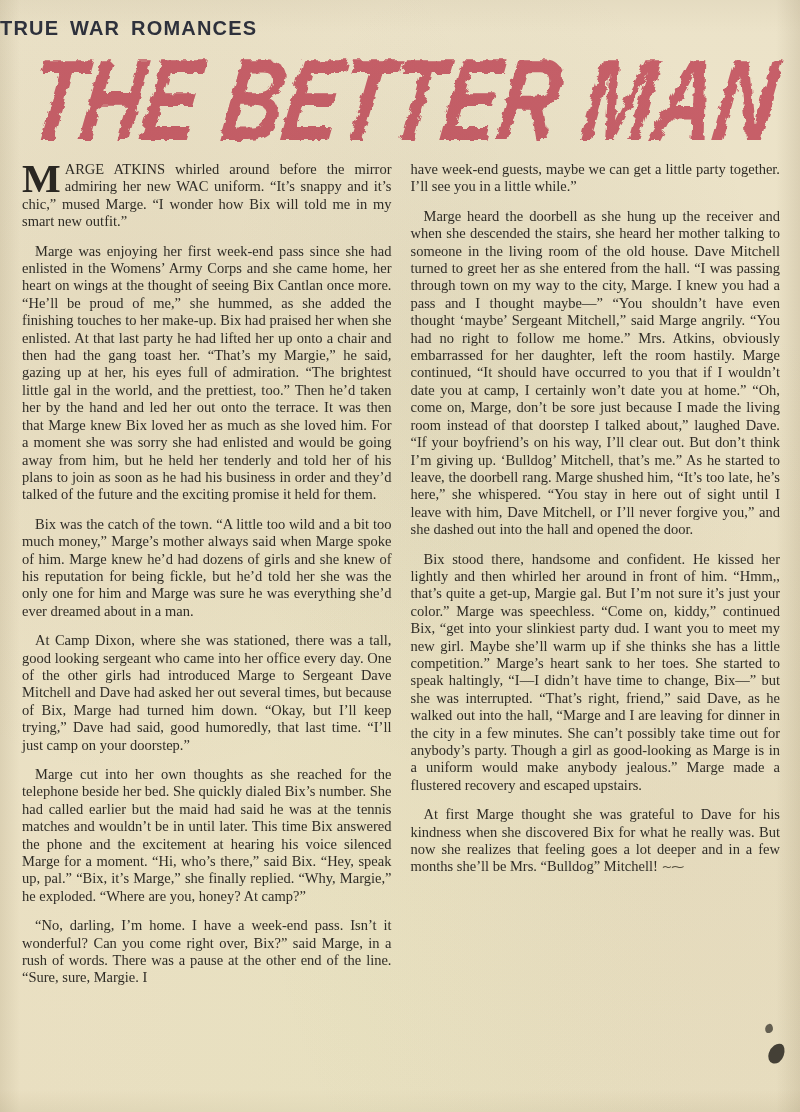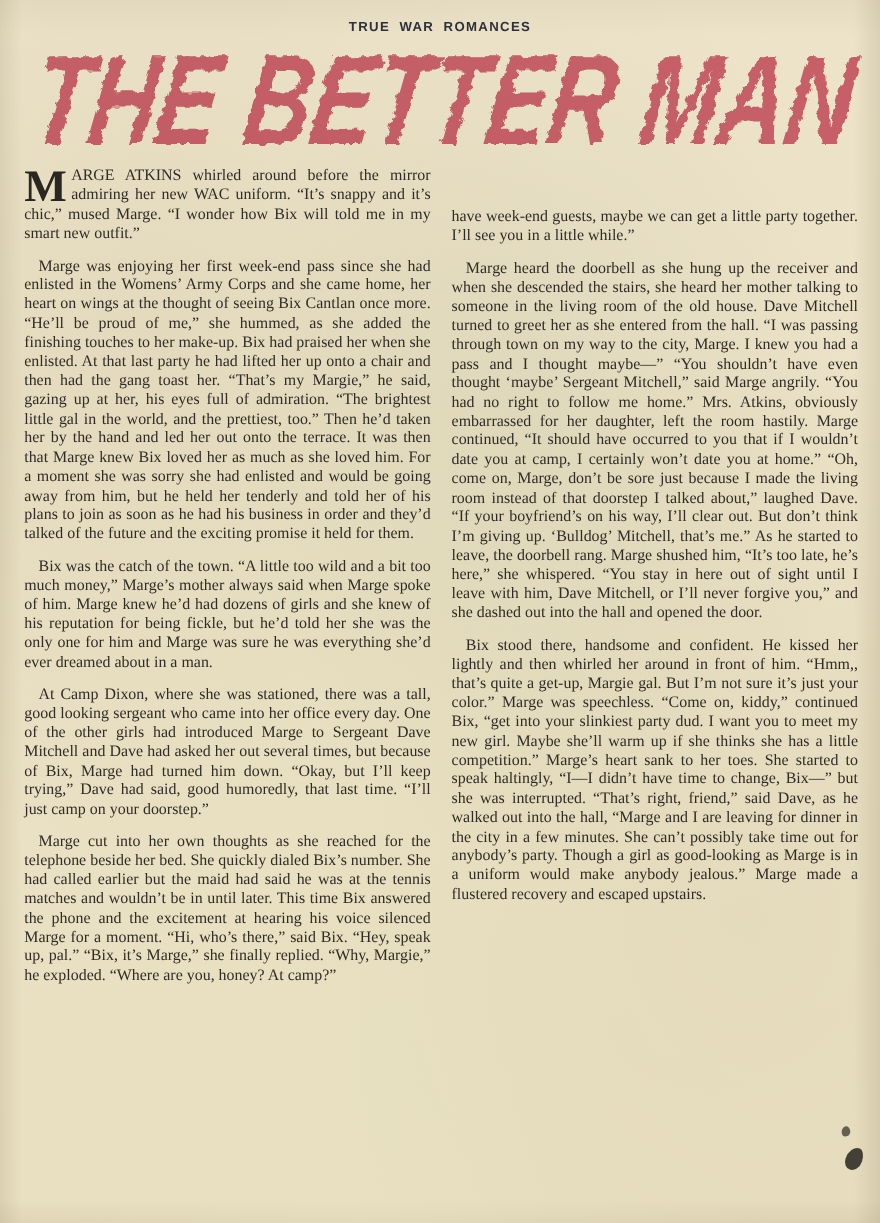--- a/index.html
+++ b/index.html
@@ -17,24 +17,24 @@
       radial-gradient(ellipse at 62% 34%, rgba(120,125,85,0.09), transparent 40%),
       radial-gradient(ellipse at 85% 75%, rgba(130,110,70,0.05), transparent 45%),
       radial-gradient(ellipse at 45% 92%, rgba(230,225,190,0.5), transparent 55%),
       linear-gradient(90deg, rgba(95,75,40,0.10), rgba(95,75,40,0) 2.5%, rgba(95,75,40,0) 97%, rgba(95,75,40,0.12)),
       linear-gradient(180deg, rgba(95,75,40,0.05), rgba(95,75,40,0) 3%, rgba(95,75,40,0) 98%, rgba(95,75,40,0.07)),
       linear-gradient(#ece3c9,#e9dfc1);
     overflow:hidden;
   }
   .kicker{
     margin-top:17px;
-    text-align:center;
+    text-align:left;
     font-family:"Liberation Sans", sans-serif;
     font-weight:bold;
-    font-size:12px;
+    font-size:20px;
     letter-spacing:1.2px;
     word-spacing:4px;
     color:#2e313c;
   }
   .title-wrap{
     margin:1px 10px 0 10px;
     height:112px;
   }
   .title-svg{display:block;width:100%;height:112px;mix-blend-mode:multiply;}
   .article{
@@ -44,21 +44,21 @@
     color:#2f2c26;
   }
   .col{
     flex:1;
     font-size:14.5px;
     line-height:17.4px;
     text-align:justify;
   }
   .para{margin:0 0 12px 0;text-indent:13px;}
   .para.first{text-indent:0;}
-  .para.cont{text-indent:0;margin-top:37px;}
+  .para.cont{text-indent:0;}
   .dropcap{
     float:left;
     font-weight:bold;
     font-size:41px;
     line-height:31px;
     padding:2px 4px 0 0;
     color:#2a2722;
   }
   .squiggle{
     color:#55503f;
@@ -97,26 +97,28 @@
   </div>
 
   <div class="article">
 
     <div class="col">
       <p class="para first"><span class="dropcap">M</span><span>ARGE ATKINS whirled around before the mirror admiring her new WAC uniform. “It’s snappy and it’s chic,” mused Marge. “I wonder how Bix will told me in my smart new outfit.”</span></p>
       <p class="para">Marge was enjoying her first week-end pass since she had enlisted in the Womens’ Army Corps and she came home, her heart on wings at the thought of seeing Bix Cantlan once more. “He’ll be proud of me,” she hummed, as she added the finishing touches to her make-up. Bix had praised her when she enlisted. At that last party he had lifted her up onto a chair and then had the gang toast her. “That’s my Margie,” he said, gazing up at her, his eyes full of admiration. “The brightest little gal in the world, and the prettiest, too.” Then he’d taken her by the hand and led her out onto the terrace. It was then that Marge knew Bix loved her as much as she loved him. For a moment she was sorry she had enlisted and would be going away from him, but he held her tenderly and told her of his plans to join as soon as he had his business in order and they’d talked of the future and the exciting promise it held for them.</p>
       <p class="para">Bix was the catch of the town. “A little too wild and a bit too much money,” Marge’s mother always said when Marge spoke of him. Marge knew he’d had dozens of girls and she knew of his reputation for being fickle, but he’d told her she was the only one for him and Marge was sure he was everything she’d ever dreamed about in a man.</p>
       <p class="para">At Camp Dixon, where she was stationed, there was a tall, good looking sergeant who came into her office every day. One of the other girls had introduced Marge to Sergeant Dave Mitchell and Dave had asked her out several times, but because of Bix, Marge had turned him down. “Okay, but I’ll keep trying,” Dave had said, good humoredly, that last time. “I’ll just camp on your doorstep.”</p>
       <p class="para">Marge cut into her own thoughts as she reached for the telephone beside her bed. She quickly dialed Bix’s number. She had called earlier but the maid had said he was at the tennis matches and wouldn’t be in until later. This time Bix answered the phone and the excitement at hearing his voice silenced Marge for a moment. “Hi, who’s there,” said Bix. “Hey, speak up, pal.” “Bix, it’s Marge,” she finally replied. “Why, Margie,” he exploded. “Where are you, honey? At camp?”</p>
+      <p class="para">“No, darling, I’m home. I have a week-end pass. Isn’t it wonderful? Can you come right over, Bix?” said Marge, in a rush of words. There was a pause at the other end of the line. “Sure, sure, Margie. I</p>
     </div>
 
     <div class="col">
       <p class="para cont">have week-end guests, maybe we can get a little party together. I’ll see you in a little while.”</p>
       <p class="para">Marge heard the doorbell as she hung up the receiver and when she descended the stairs, she heard her mother talking to someone in the living room of the old house. Dave Mitchell turned to greet her as she entered from the hall. “I was passing through town on my way to the city, Marge. I knew you had a pass and I thought maybe—” “You shouldn’t have even thought ‘maybe’ Sergeant Mitchell,” said Marge angrily. “You had no right to follow me home.” Mrs. Atkins, obviously embarrassed for her daughter, left the room hastily. Marge continued, “It should have occurred to you that if I wouldn’t date you at camp, I certainly won’t date you at home.” “Oh, come on, Marge, don’t be sore just because I made the living room instead of that doorstep I talked about,” laughed Dave. “If your boyfriend’s on his way, I’ll clear out. But don’t think I’m giving up. ‘Bulldog’ Mitchell, that’s me.” As he started to leave, the doorbell rang. Marge shushed him, “It’s too late, he’s here,” she whispered. “You stay in here out of sight until I leave with him, Dave Mitchell, or I’ll never forgive you,” and she dashed out into the hall and opened the door.</p>
       <p class="para">Bix stood there, handsome and confident. He kissed her lightly and then whirled her around in front of him. “Hmm,, that’s quite a get-up, Margie gal. But I’m not sure it’s just your color.” Marge was speechless. “Come on, kiddy,” continued Bix, “get into your slinkiest party dud. I want you to meet my new girl. Maybe she’ll warm up if she thinks she has a little competition.” Marge’s heart sank to her toes. She started to speak haltingly, “I—I didn’t have time to change, Bix—” but she was interrupted. “That’s right, friend,” said Dave, as he walked out into the hall, “Marge and I are leaving for dinner in the city in a few minutes. She can’t possibly take time out for anybody’s party. Though a girl as good-looking as Marge is in a uniform would make anybody jealous.” Marge made a flustered recovery and escaped upstairs.</p>
+      <p class="para"><span>At first Marge thought she was grateful to Dave for his kindness when she discovered Bix for what he really was. But now she realizes that feeling goes a lot deeper and in a few months she’ll be Mrs. “Bulldog” Mitchell!</span> <span class="squiggle">~⁓</span></p>
     </div>
 
   </div>
 
   <div class="ink-blot blot-a"></div>
   <div class="ink-blot blot-b"></div>
 
 </div>
 
 </body></html>

